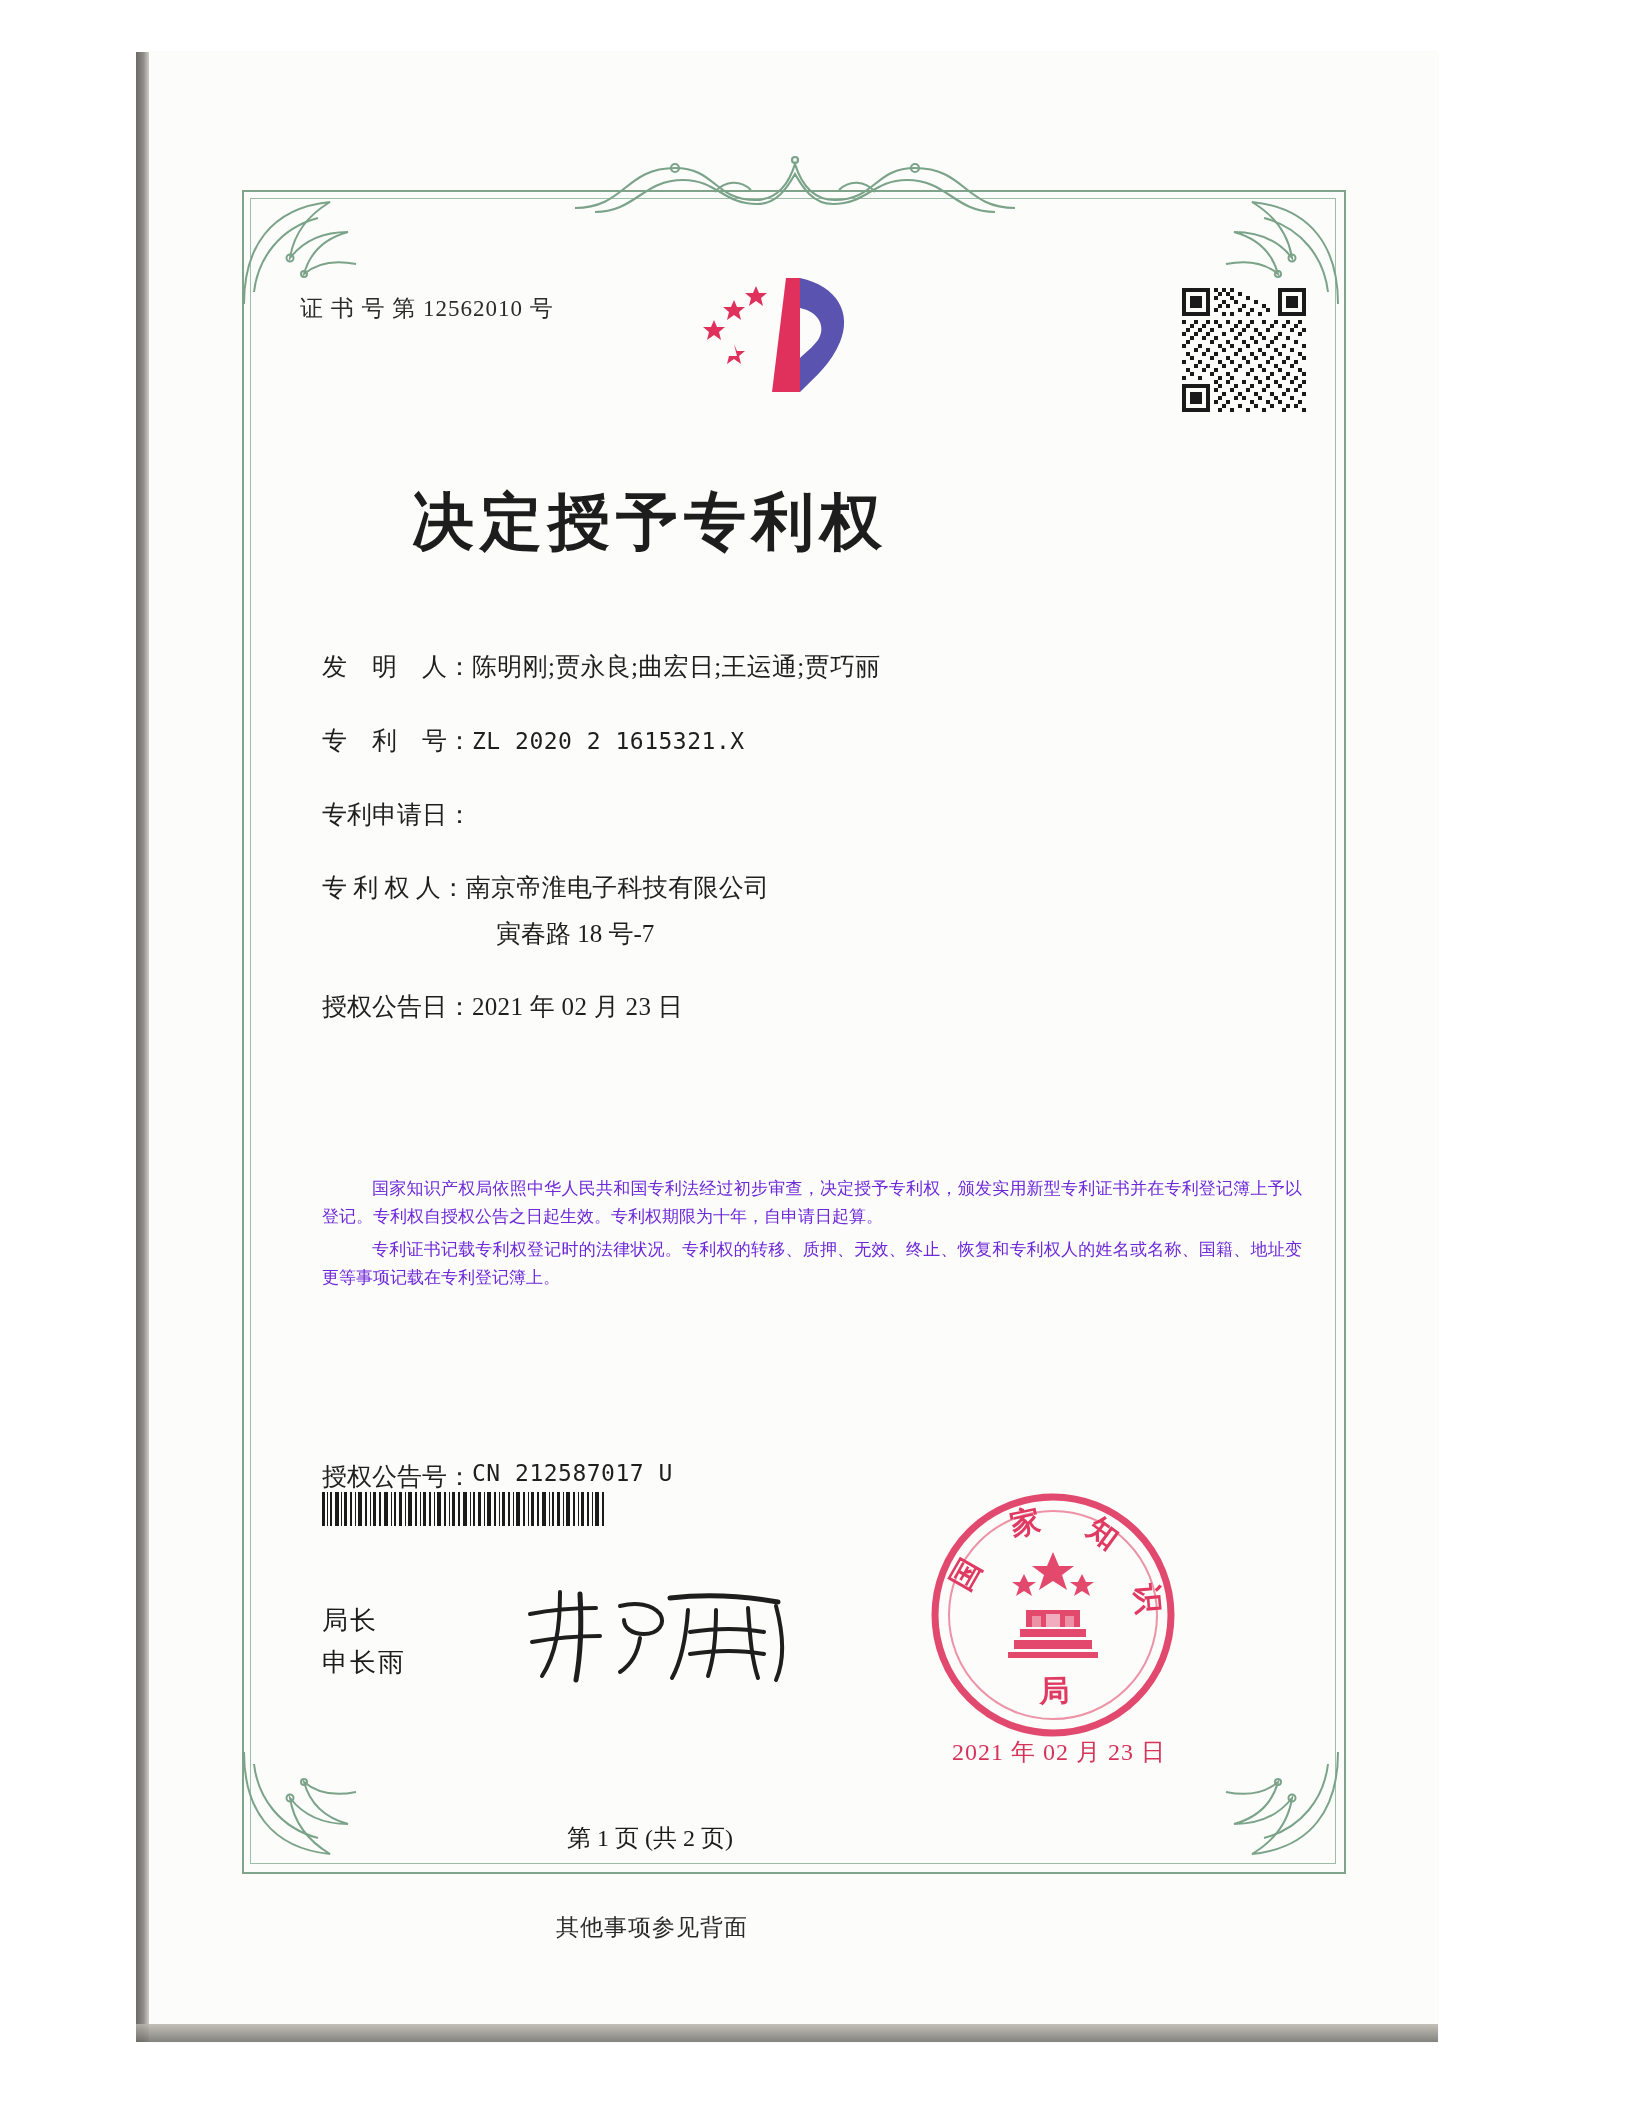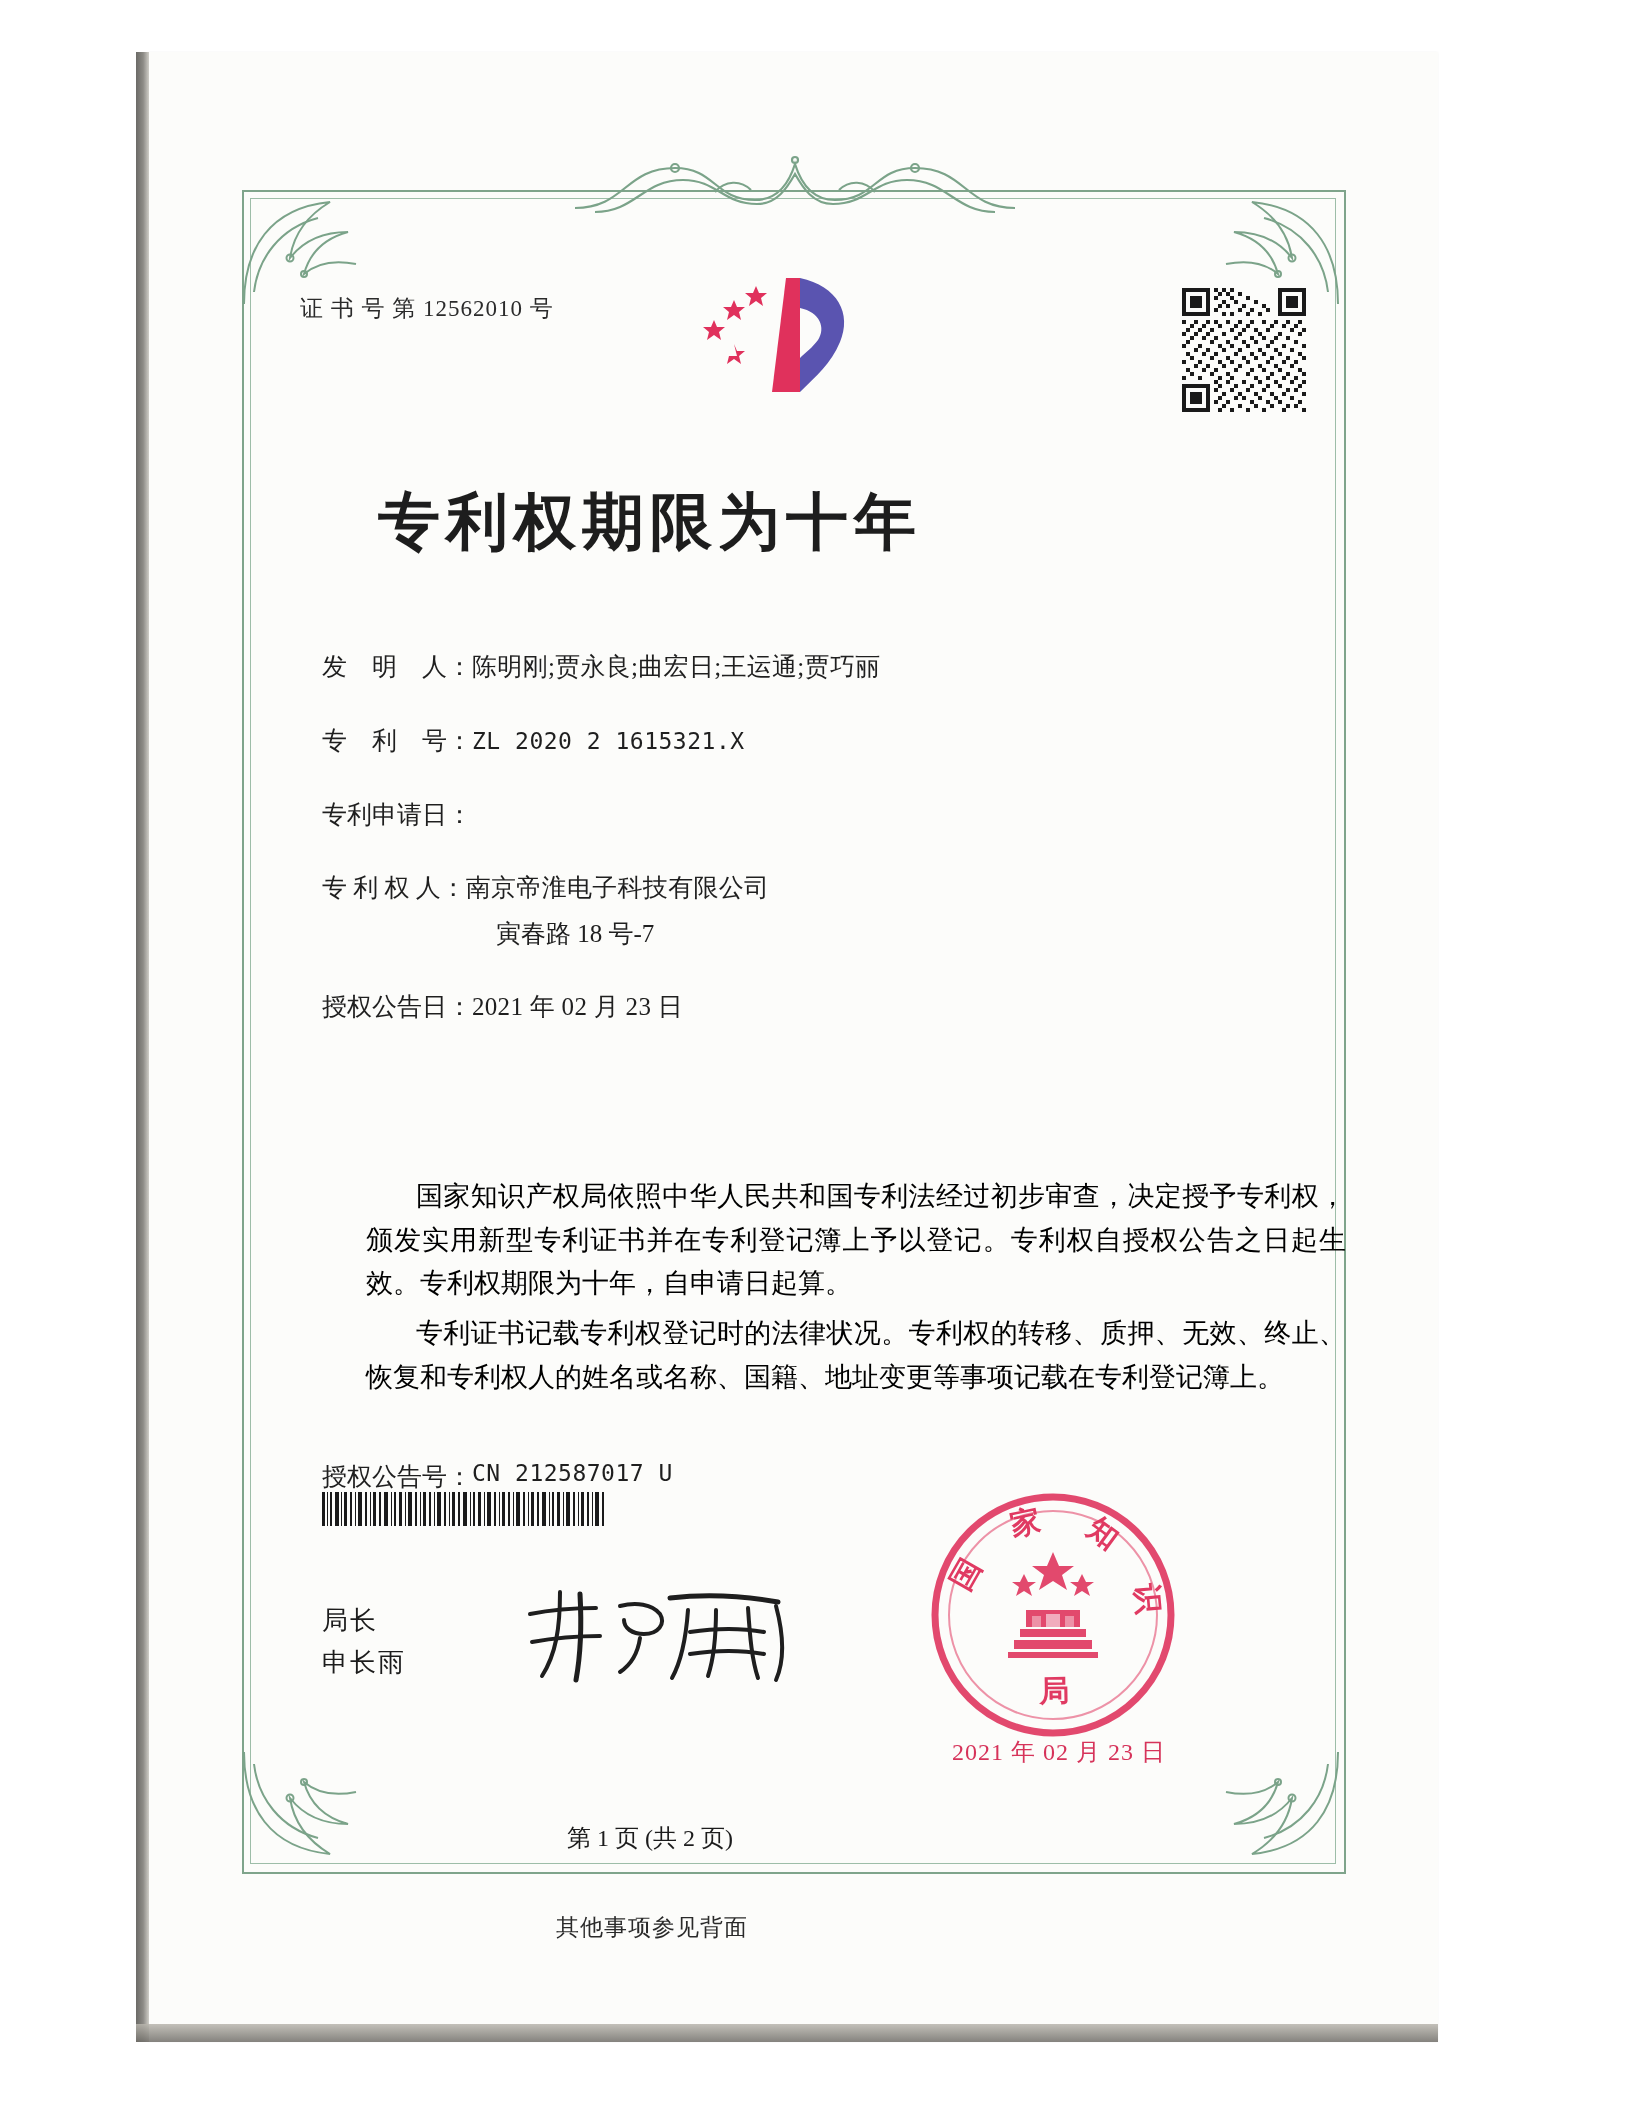--- a/index.html
+++ b/index.html
@@ -172,25 +172,24 @@
     margin-top: -28px;
     margin-bottom: 40px;
   }
 
   
   .paras {
     position: absolute;
     left: 322px;
     top: 1175px;
     width: 980px;
-    font-size: 27px;
+    font-size: 17px;
     line-height: 1.62;
-    color: #000000;
+    color: #6d28d9;
     text-align: justify;
-    margin-left: 44px;
   }
   .paras p {
     margin: 0 0 6px 0;
     text-indent: 50px;
   }
 
   
   .barcode {
     position: absolute;
     left: 322px;
@@ -540,21 +539,21 @@
         <rect x="9" y="30" width="1" height="1"></rect>
           <rect x="12" y="30" width="1" height="1"></rect>
           <rect x="16" y="30" width="1" height="1"></rect>
           <rect x="20" y="30" width="1" height="1"></rect>
         <rect x="25" y="30" width="1" height="1"></rect>
           <rect x="30" y="30" width="1" height="1"></rect>
       </g>
     </svg>
   </div>
 
-  <div class="doc-title">专利权期限为十年</div>
+  <div class="doc-title">决定授予专利权</div>
 
   <div class="fields">
 
 
     <div class="field-row">
       <span class="field-label">发　明　人：</span>
       <span class="field-value">陈明刚;贾永良;曲宏日;王运通;贾巧丽</span>
     </div>
 
     <div class="field-row">

